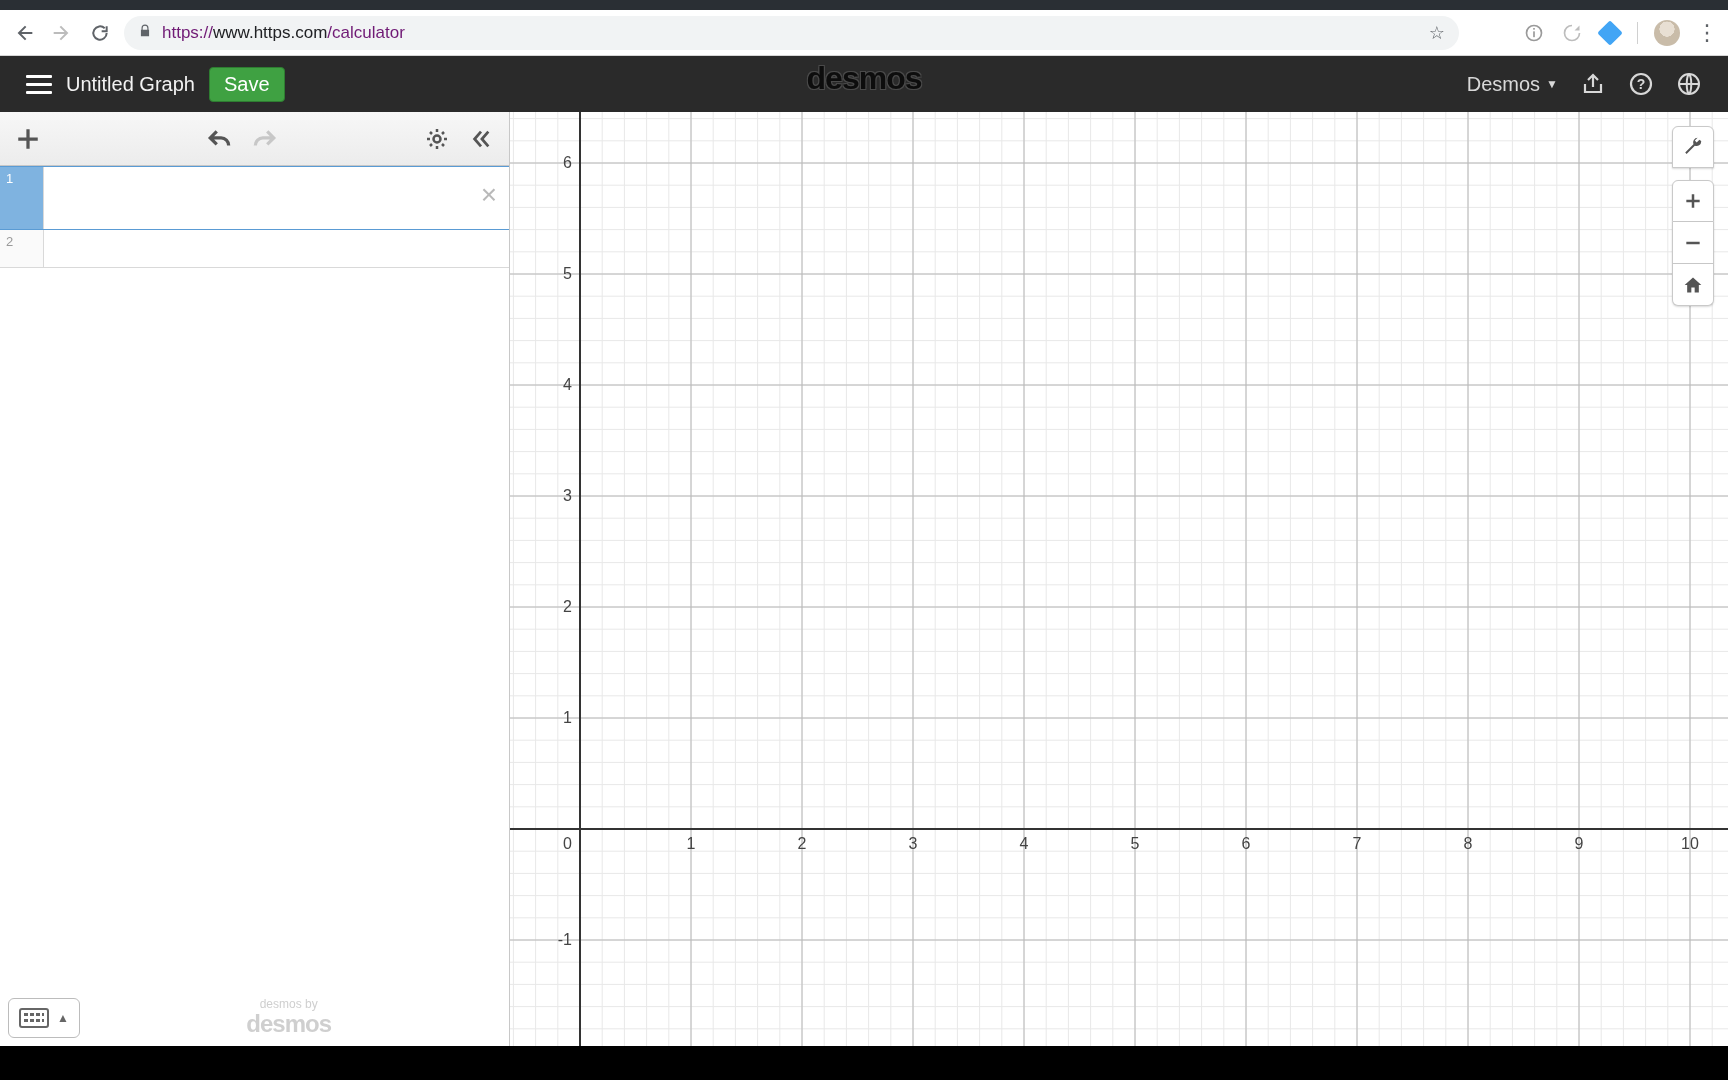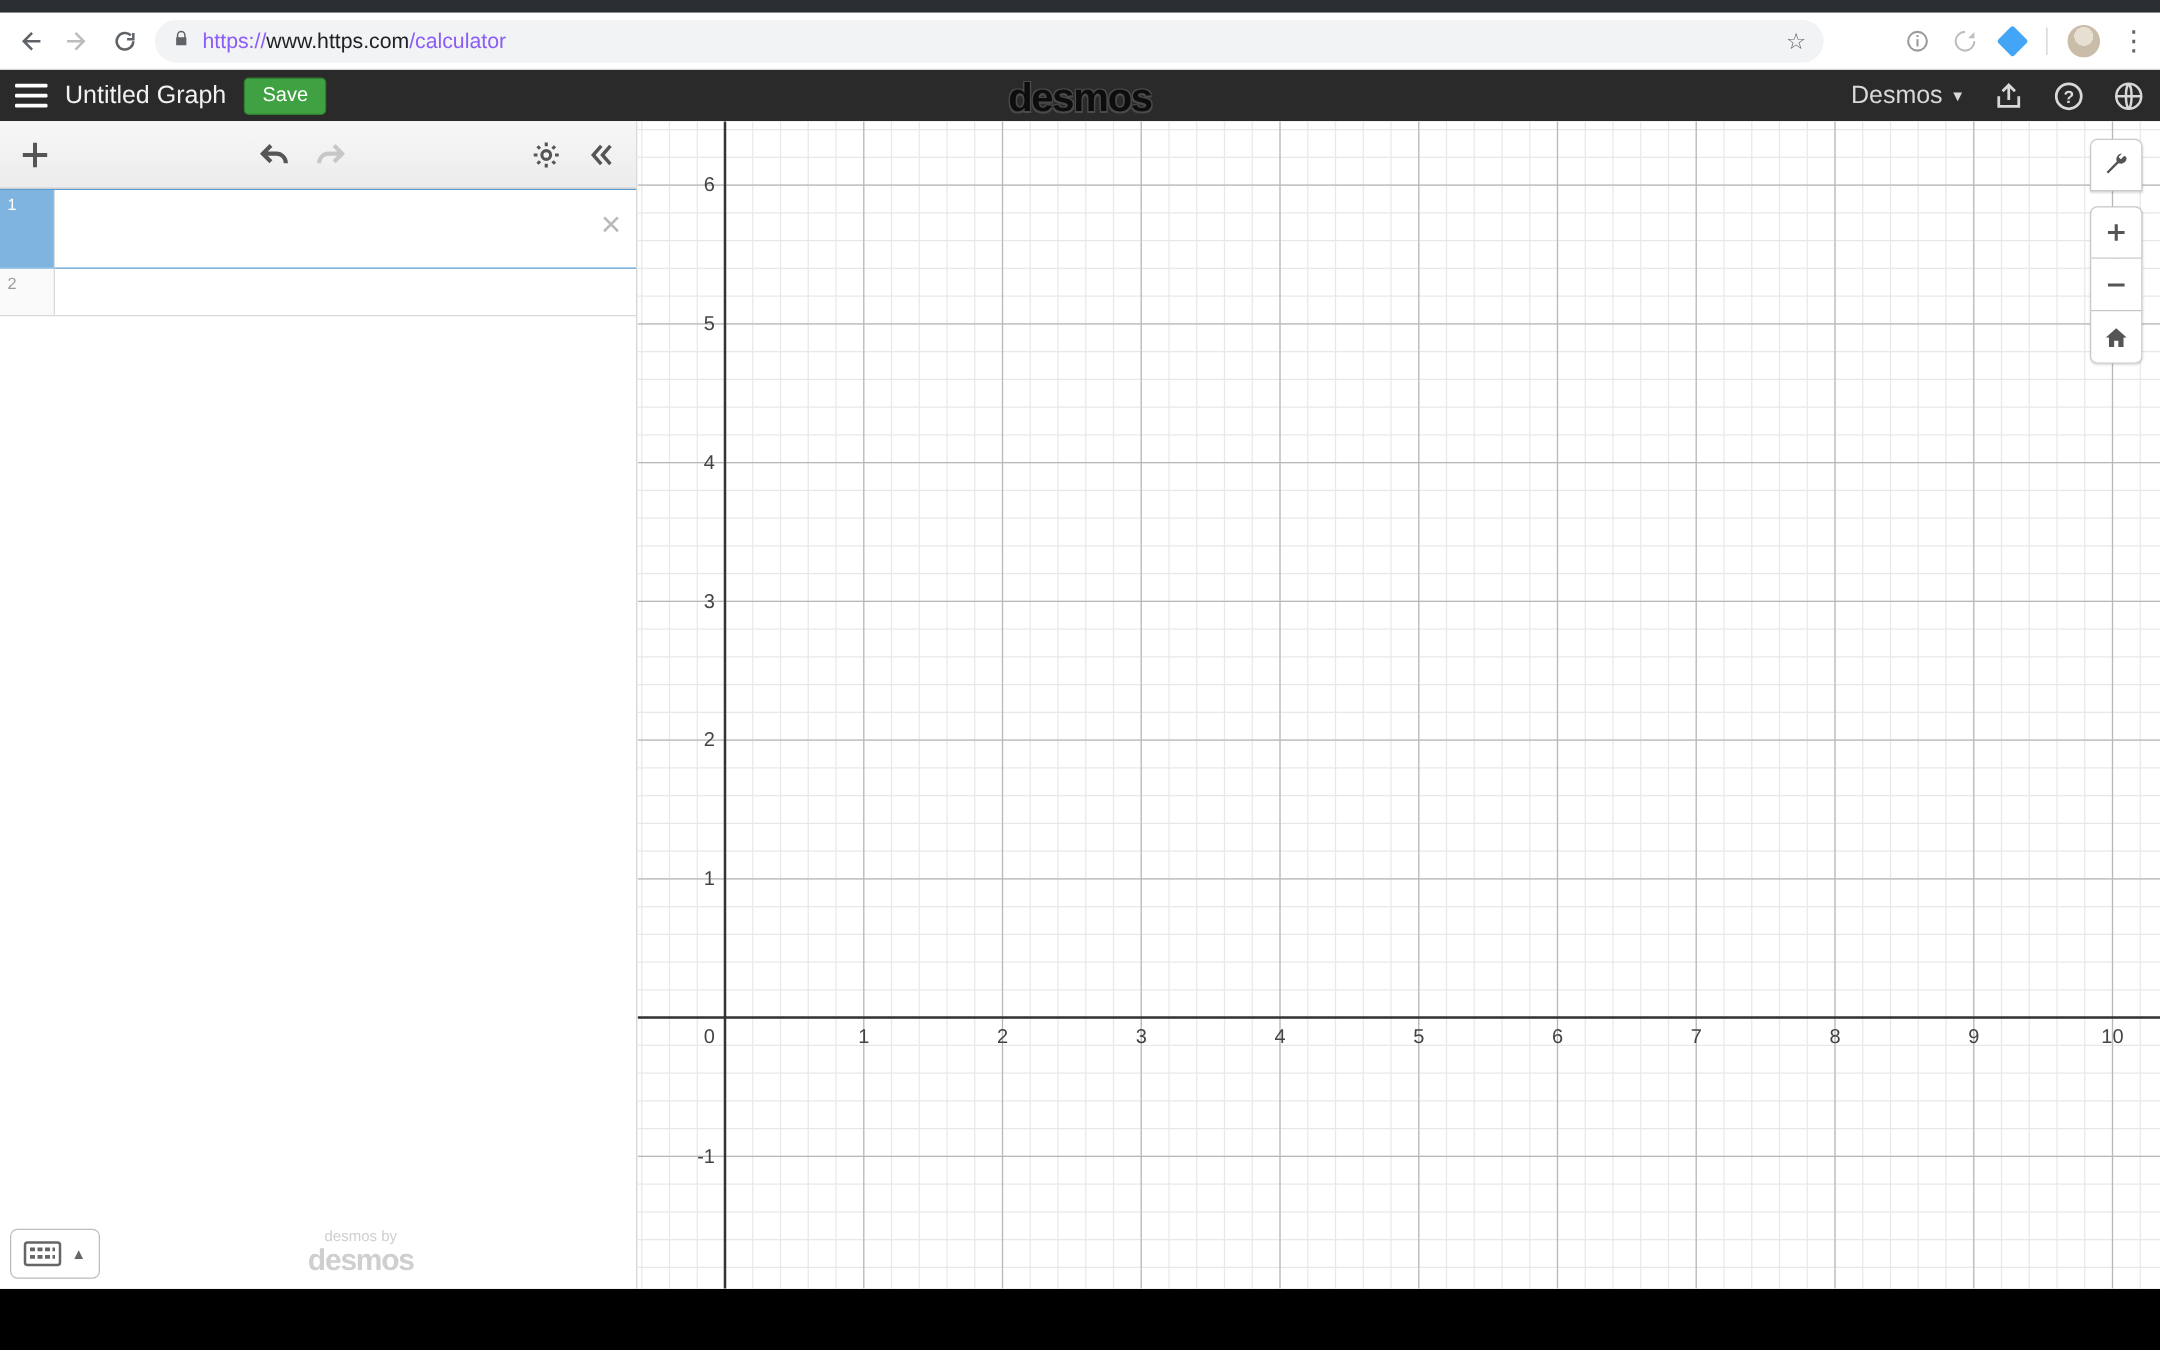--- a/index.html
+++ b/index.html
@@ -33,50 +33,50 @@
     border-radius: 17px;
     display:flex;
     align-items:center;
     padding: 0 14px;
     color:#202124;
     font-size: 17px;
     gap:10px;
     position:relative;
   }
   .omnibox .lock { color:#5f6368; font-size:13px; }
-  .omnibox .url-grey { color:#8b5cf6; }
+  .omnibox .url-grey { color:#701a75; }
   .omnibox .star { position:absolute; right:14px; color:#5f6368; font-size:18px; }
   .chrome-right {
     margin-left:auto;
     display:flex;
     align-items:center;
     gap:16px;
     color:#5f6368;
     font-size:18px;
   }
   .ext-icon { width:22px; height:22px; display:flex; align-items:center; justify-content:center; }
   .ext-diamond { width:18px; height:18px; background:#42a5f5; transform:rotate(45deg); border-radius:2px; }
   .chrome-sep { width:1px; height:22px; background:#d0d0d0; }
   .avatar { width:26px; height:26px; border-radius:50%; background:#d7cfc2; background-image: radial-gradient(circle at 50% 35%, #e8dfd3 35%, #c9bca9 36%); }
   .kebab { font-size:22px; }
 
   
   .desmos-header {
-    height: 41px;
+    height: 56px;
     background: #2a2a2a;
     display:flex;
     align-items:center;
-    padding: 0 12px;
+    padding: 0 26px;
     gap: 14px;
     color:#fff;
   }
   .hamburger { width:26px; height:26px; display:flex; flex-direction:column; justify-content:center; gap:5px; }
   .hamburger span { height:3px; background:#fff; border-radius:1px; }
   .graph-title { font-size:20px; color:#f2f2f2; }
-  .save-btn { background:#3fa142; color:#fff; font-size:16px; padding:5px 14px; border-radius:4px; border:1px solid #2e7d31; }
+  .save-btn { background:#3fa142; color:#fff; font-size:20px; padding:5px 14px; border-radius:4px; border:1px solid #2e7d31; }
   .header-center {
     position:absolute;
     left:50%; transform:translateX(-50%);
     top: 60px;
     font-family: Arial;
   }
   .desmos-logo {
     font-size:32px; font-weight:700; letter-spacing:-1px;
     color:#0d0d0d;
     text-shadow: 1px 1px 0 #4a4a4a, -1px -1px 0 #4a4a4a, 1px -1px 0 #4a4a4a, -1px 1px 0 #4a4a4a;

